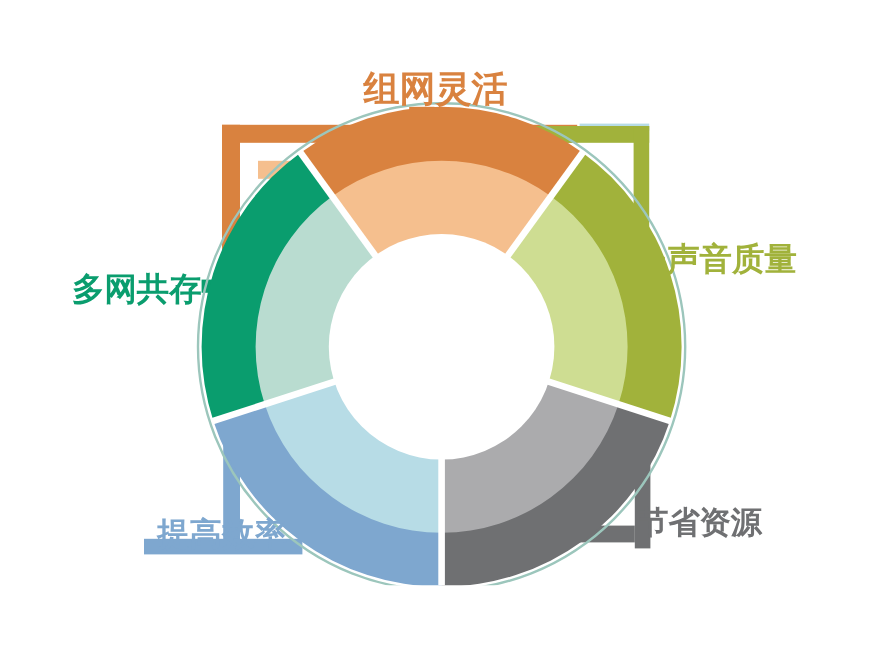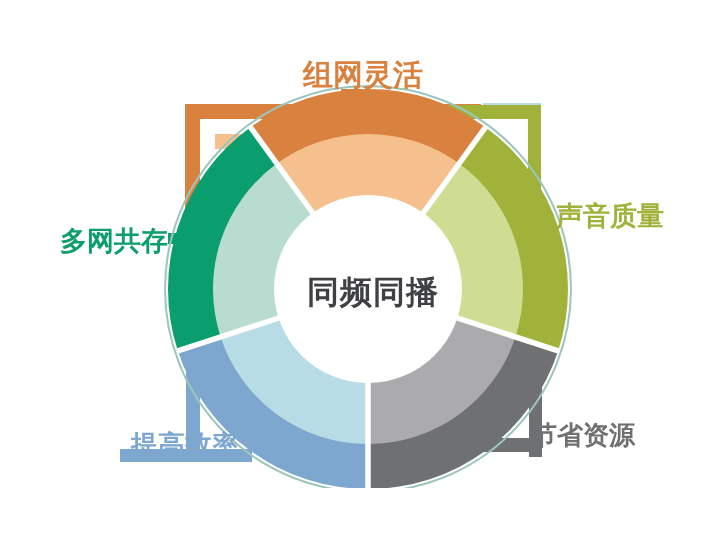--- a/index.html
+++ b/index.html
@@ -74,15 +74,14 @@
   <div class="seg-label label-top" style="color: rgb(217, 130, 63);">组网灵活</div>
 
   <div class="seg-label label-bottom-right" style="color: rgb(111, 112, 114);">节省资源</div>
 
   <div class="seg-label label-right" style="color: rgb(161, 178, 59);">声音质量</div>
 
   <div class="seg-label label-left" style="color: rgb(10, 157, 110);">多网共存</div>
 
   <div class="seg-label label-bottom-left" style="color: rgb(126, 167, 207);">提高效率</div>
 
-  <div class="center-label" style="color: rgb(63, 64, 67);">同频同播</div>
 
 </div>
 
 </body></html>

